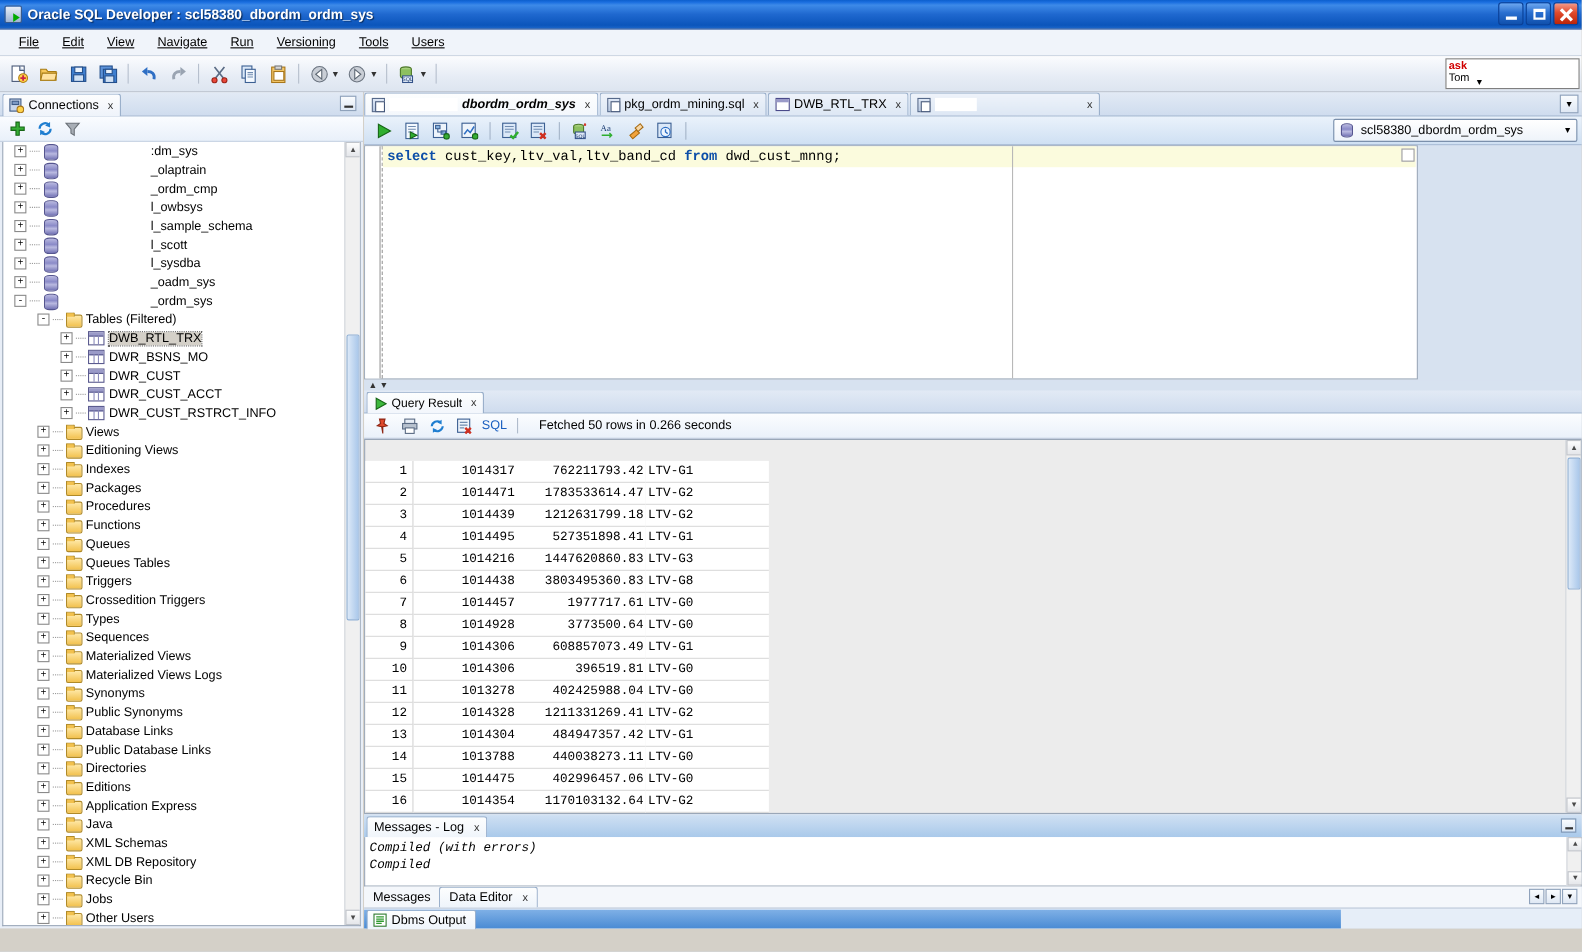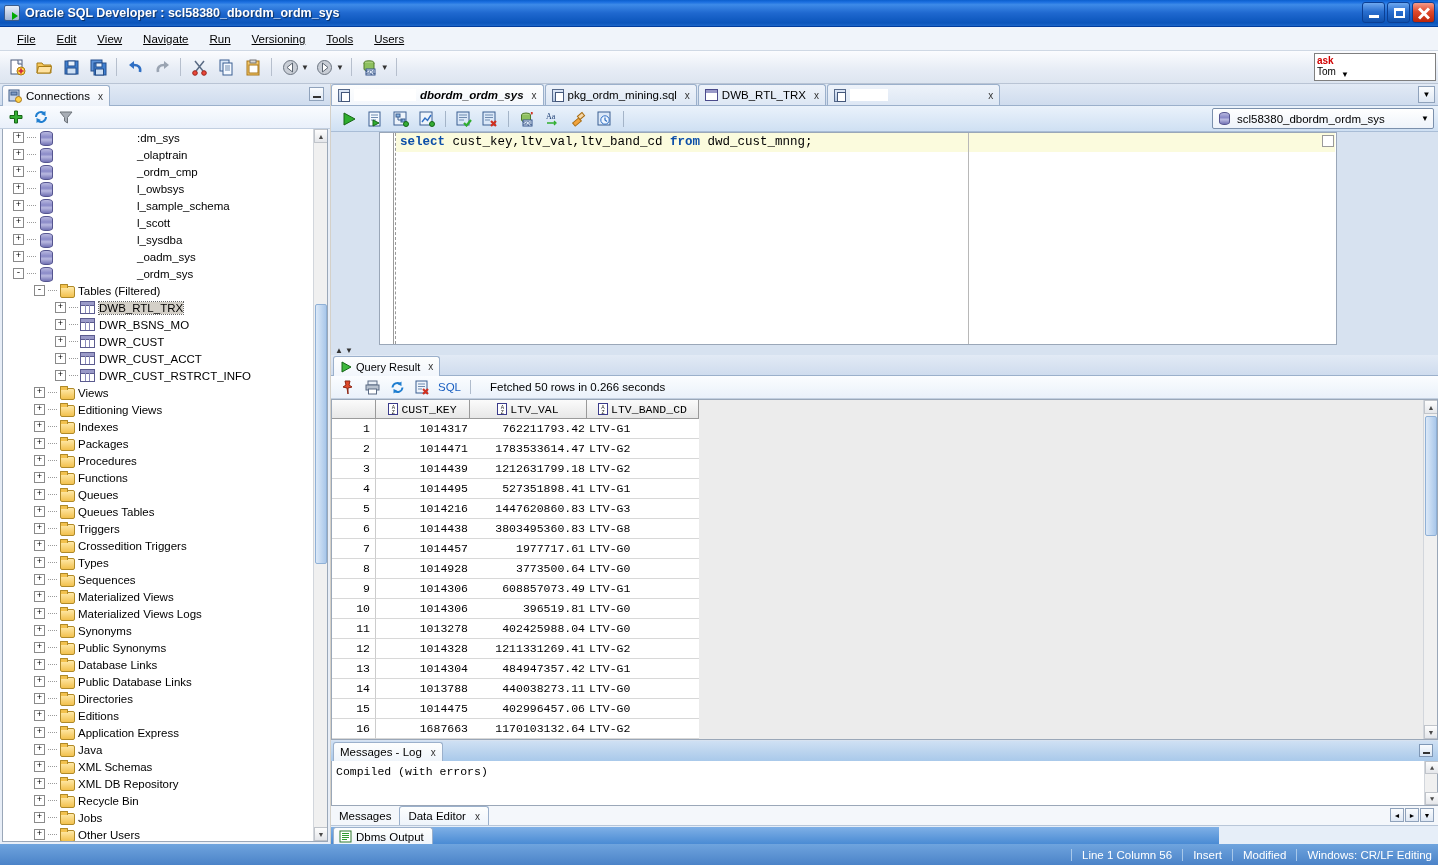--- a/index.html
+++ b/index.html
@@ -215,21 +215,21 @@
     position:absolute; right:4px; top:2px; width:222px; height:21px;
     background:linear-gradient(to bottom,#ffffff,#eef3fa);
     border:1px solid #7b90ac; border-radius:2px;
     display:flex; align-items:center; gap:5px; padding:0 4px; cursor:pointer;
   }
   .connsel .cname { font-size:11.5px; flex:1; white-space:nowrap; }
   .connsel .cdd { font-size:8px; }
 
   .editor {
     position:absolute; left:0; top:48px; width:958px; height:213px;
-    background:#fff; border:1px solid #9aa7b8;margin-left:48px;
+    background:#fff; border:1px solid #9aa7b8;
   }
   .ed-gutterA { position:absolute; left:0; top:0; width:14px; height:100%; background:#fff; border-right:1px solid #9a9a9a;}
   .ed-gutterB { position:absolute; left:15px; top:0; width:1px; height:100%; border-left:1px dashed #9a9a9a;}
   .ed-curline { position:absolute; left:16px; top:0; right:1px; height:19px; background:#fbfbdd; }
   .ed-code {
     position:absolute; left:20px; top:2px; right:0; height:16px;
     font-family:"Liberation Mono", monospace; font-size:12.5px; white-space:pre; color:#000;
   }
   .kw { color:#0c4ea8; font-weight:bold; }
   .ed-margin { position:absolute; left:588px; top:0; width:1px; height:100%; background:#b8b8b8; }
@@ -308,21 +308,21 @@
   .log-min {
     position:absolute; right:5px; top:3px; width:14px; height:13px;
     border:1px solid #7f97b5; background:linear-gradient(to bottom,#fafcfe,#dae6f4); cursor:pointer;
   }
   .log-min:after{content:"";position:absolute;left:3px;top:7px;width:7px;height:2px;background:#333;}
   .log-body {
     position:absolute; left:0; top:20px; width:1107px; height:45px;
     background:#fff; border:1px solid #9aa7b8; border-top:none;
     font-family:"Liberation Mono", monospace; font-size:11.5px; padding:3px 0 0 4px;
   }
-  .log-line { height:15px; line-height:15px; white-space:pre; }
+  .log-line { height:15px; line-height:15px; white-space:pre;font-style:italic; }
   .log-sbv { position:absolute; right:0; top:0; width:13px; height:100%; background:#f0f0f0; border-left:1px solid #d2d6dc;}
   .log-tabs2 {
     position:absolute; left:0; top:65px; width:1107px; height:20px;
     background:#f4f7fb; border-bottom:1px solid #b8c6d8; display:flex; align-items:flex-end;
   }
   .lt2 {
     height:19px; display:flex; align-items:center; gap:5px; padding:0 8px;
     font-size:11.5px; cursor:pointer;
   }
   .lt2.boxed { border:1px solid #9bb0cb; border-bottom:none; background:linear-gradient(to bottom,#fdfefe,#eef4fb);
@@ -1007,35 +1007,20 @@
               <path d="M3 4h7M3 6.5h7M3 9h4" stroke="#6f8bb0"></path>
               <path d="M8 9l5 5M13 9l-5 5" stroke="#d03020" stroke-width="2.2"></path>
             </svg>
         </div>
         <span class="sqlbtn">SQL</span>
         <span class="vbar"></span>
         <span class="fetchtxt">Fetched 50 rows in 0.266 seconds</span>
       </div>
 
       <div class="grid">
-        <div class="grid-hdr">
-          <div class="gh rownum" style="width:44px"></div>
-          <div class="gh" style="width:94px">
-            <span class="colico">A<br>Z</span>
-            <span>CUST_KEY</span>
-          </div>
-          <div class="gh" style="width:117px">
-            <span class="colico">A<br>Z</span>
-            <span>LTV_VAL</span>
-          </div>
-          <div class="gh" style="width:112px">
-            <span class="colico">A<br>Z</span>
-            <span>LTV_BAND_CD</span>
-          </div>
-        </div>
         <div id="grid-rows">
             <div class="gridrow" style="top: 19px;">
               <div class="gc rn" style="width:44px">1</div>
               <div class="gc num" style="width:94px">1014317</div>
               <div class="gc num" style="width:117px">762211793.42</div>
               <div class="gc txt" style="width:112px">LTV-G1</div>
             </div>
             <div class="gridrow" style="top: 39px;">
               <div class="gc rn" style="width:44px">2</div>
               <div class="gc num" style="width:94px">1014471</div>
@@ -1115,21 +1100,21 @@
               <div class="gc txt" style="width:112px">LTV-G0</div>
             </div>
             <div class="gridrow" style="top: 299px;">
               <div class="gc rn" style="width:44px">15</div>
               <div class="gc num" style="width:94px">1014475</div>
               <div class="gc num" style="width:117px">402996457.06</div>
               <div class="gc txt" style="width:112px">LTV-G0</div>
             </div>
             <div class="gridrow" style="top: 319px;">
               <div class="gc rn" style="width:44px">16</div>
-              <div class="gc num" style="width:94px">1687663</div>
+              <div class="gc num" style="width:94px">1014354</div>
               <div class="gc num" style="width:117px">1170103132.64</div>
               <div class="gc txt" style="width:112px">LTV-G2</div>
             </div>
             <div class="gridrow" style="top: 339px;">
               <div class="gc rn" style="width:44px">17</div>
               <div class="gc num" style="width:94px">1012699</div>
               <div class="gc num" style="width:117px">169047.27</div>
               <div class="gc txt" style="width:112px">LTV-G0</div>
             </div>
           </div>
@@ -1144,20 +1129,21 @@
     <div class="logzone">
       <div class="log-tabrow">
         <div class="log-tab">
           <span>Messages - Log</span>
           <span class="tab-x">x</span>
         </div>
         <div class="log-min"></div>
       </div>
       <div class="log-body">
         <div class="log-line">Compiled (with errors)</div>
+        <div class="log-line">Compiled</div>
         <div class="log-sbv">
           <div class="sb-arrow up" style="height:13px">▲</div>
           <div class="sb-arrow dn" style="height:13px">▼</div>
         </div>
       </div>
       <div class="log-tabs2">
         <div class="lt2">
           <span>Messages</span>
         </div>
         <div class="lt2 boxed">
@@ -1177,20 +1163,14 @@
                 <rect x="1" y="1" width="11" height="11" fill="#fff" stroke="#2f7a2f"></rect>
                 <path d="M3 3.5h7M3 5.5h7M3 7.5h7M3 9.5h5" stroke="#2f9a2f" stroke-width="1.2"></path>
               </svg>
           </span>
           <span>Dbms Output</span>
         </div>
       </div>
     </div>
   </div>
 
-  <div class="statusbar">
-    <span class="st-cell">Line 1 Column 56</span>
-    <span class="st-cell">Insert</span>
-    <span class="st-cell">Modified</span>
-    <span class="st-cell last">Windows: CR/LF  Editing</span>
-  </div>
 
 </div>
 
 </body></html>

